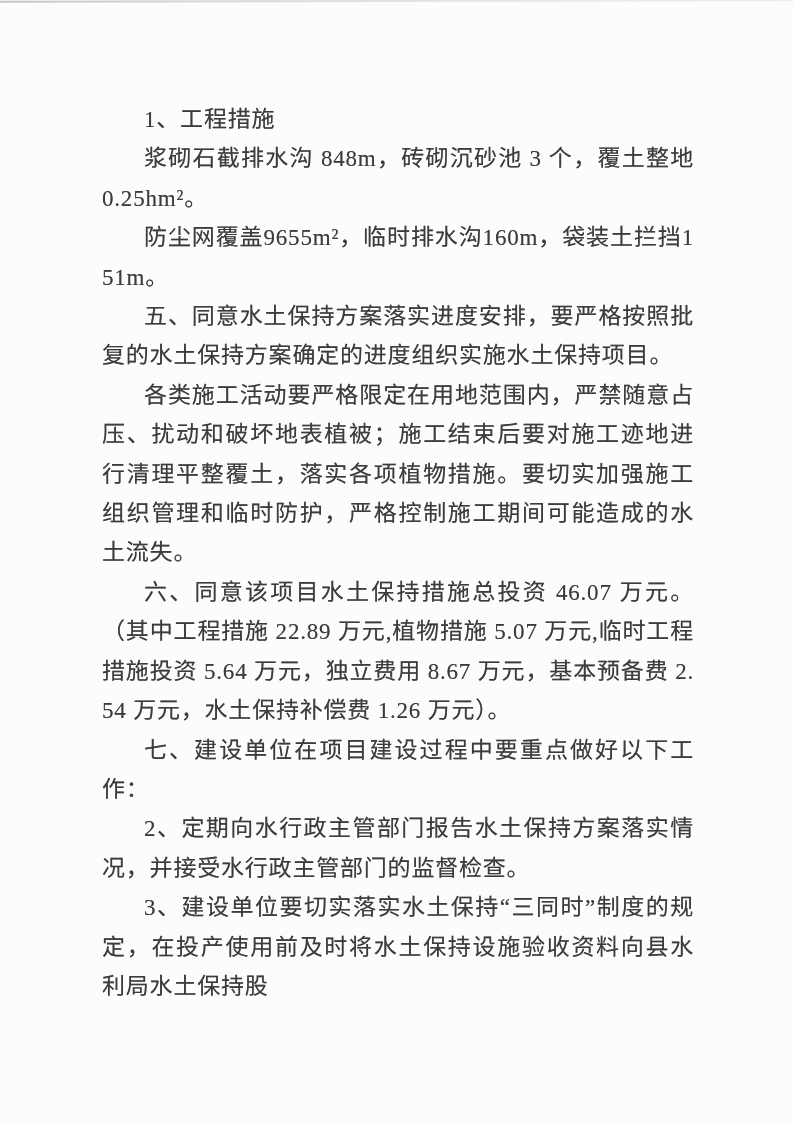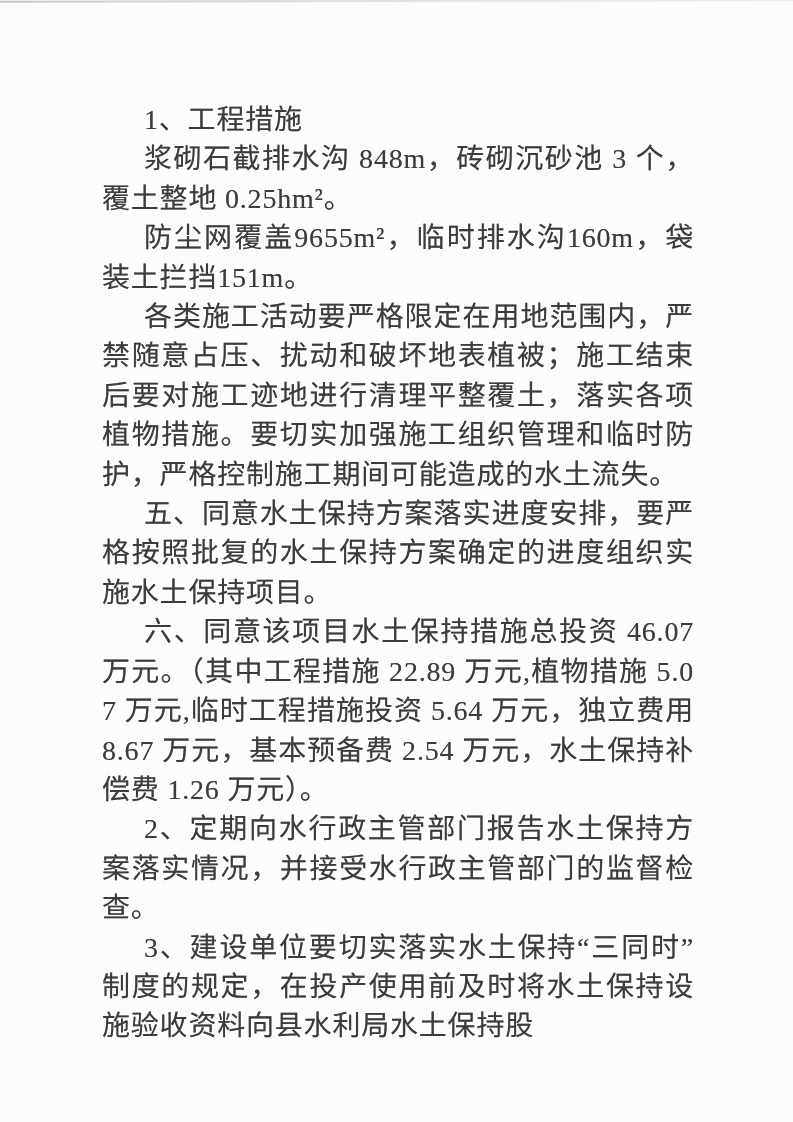--- a/index.html
+++ b/index.html
@@ -33,39 +33,40 @@
   }
   .content {
     position: absolute;
     top: 100px;
     left: 102px;
     width: 592px;
   }
   p.doc-paragraph {
     margin: 0;
     padding: 0;
-    font-size: 28px;
+    font-size: 23px;
     line-height: 39.4px;
     letter-spacing: 0.8px;
     color: #3c3c3c;
     text-align: justify;
     text-indent: 42px;
     text-shadow: 0 0 0.6px rgba(70, 70, 70, 0.55);
     word-break: break-all;
   }
 </style>
 </head>
 <body>
 
 <div class="page">
   <div class="scan-edge"></div>
 
   <div class="content">
     <p class="doc-paragraph">1、工程措施</p>
     <p class="doc-paragraph">浆砌石截排水沟 848m，砖砌沉砂池 3 个，覆土整地 0.25hm²。</p>
     <p class="doc-paragraph">防尘网覆盖9655m²，临时排水沟160m，袋装土拦挡151m。</p>
+    <p class="doc-paragraph">五、同意水土保持方案落实进度安排，要严格按照批复的水土保持方案确定的进度组织实施水土保持项目。</p>
     <p class="doc-paragraph">各类施工活动要严格限定在用地范围内，严禁随意占压、扰动和破坏地表植被；施工结束后要对施工迹地进行清理平整覆土，落实各项植物措施。要切实加强施工组织管理和临时防护，严格控制施工期间可能造成的水土流失。</p>
-    <p class="doc-paragraph">五、同意水土保持方案落实进度安排，要严格按照批复的水土保持方案确定的进度组织实施水土保持项目。</p>
     <p class="doc-paragraph">六、同意该项目水土保持措施总投资 46.07 万元。（其中工程措施 22.89 万元,植物措施 5.07 万元,临时工程措施投资 5.64 万元，独立费用 8.67 万元，基本预备费 2.54 万元，水土保持补偿费 1.26 万元）。</p>
+    <p class="doc-paragraph">七、建设单位在项目建设过程中要重点做好以下工作：</p>
     <p class="doc-paragraph">2、定期向水行政主管部门报告水土保持方案落实情况，并接受水行政主管部门的监督检查。</p>
     <p class="doc-paragraph">3、建设单位要切实落实水土保持“三同时”制度的规定，在投产使用前及时将水土保持设施验收资料向县水利局水土保持股</p>
   </div>
 </div>
 
 </body></html>

